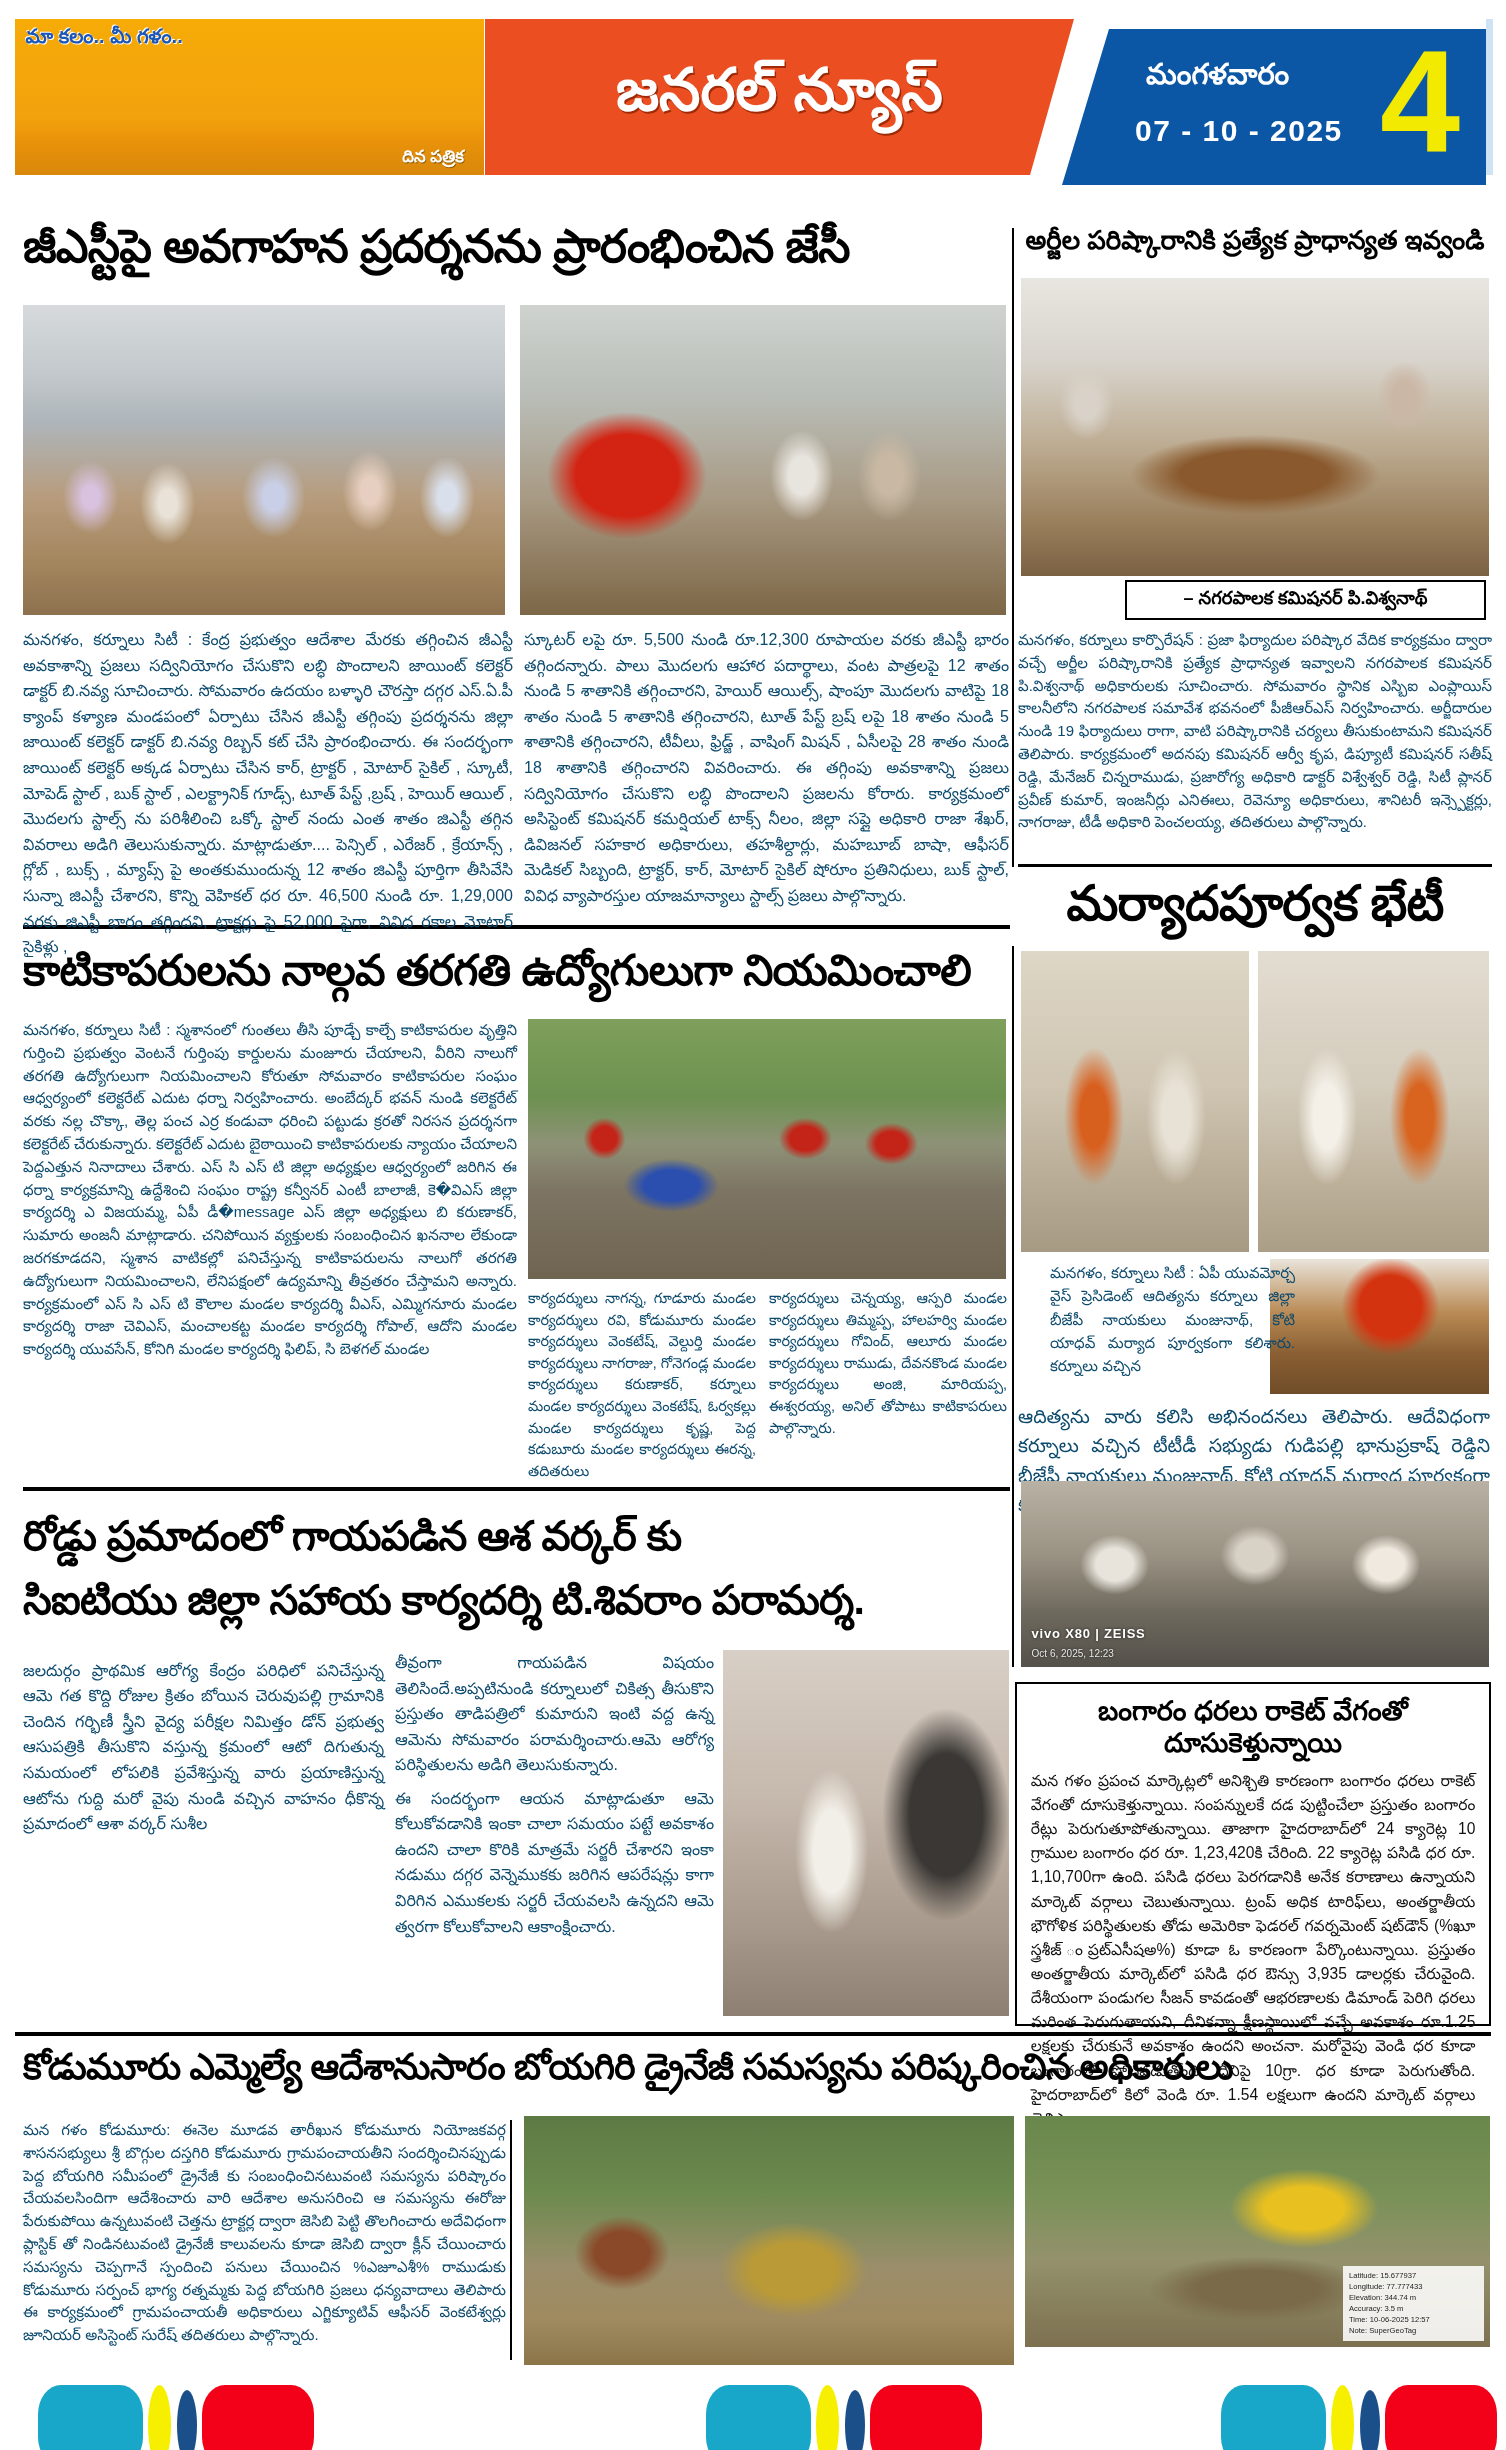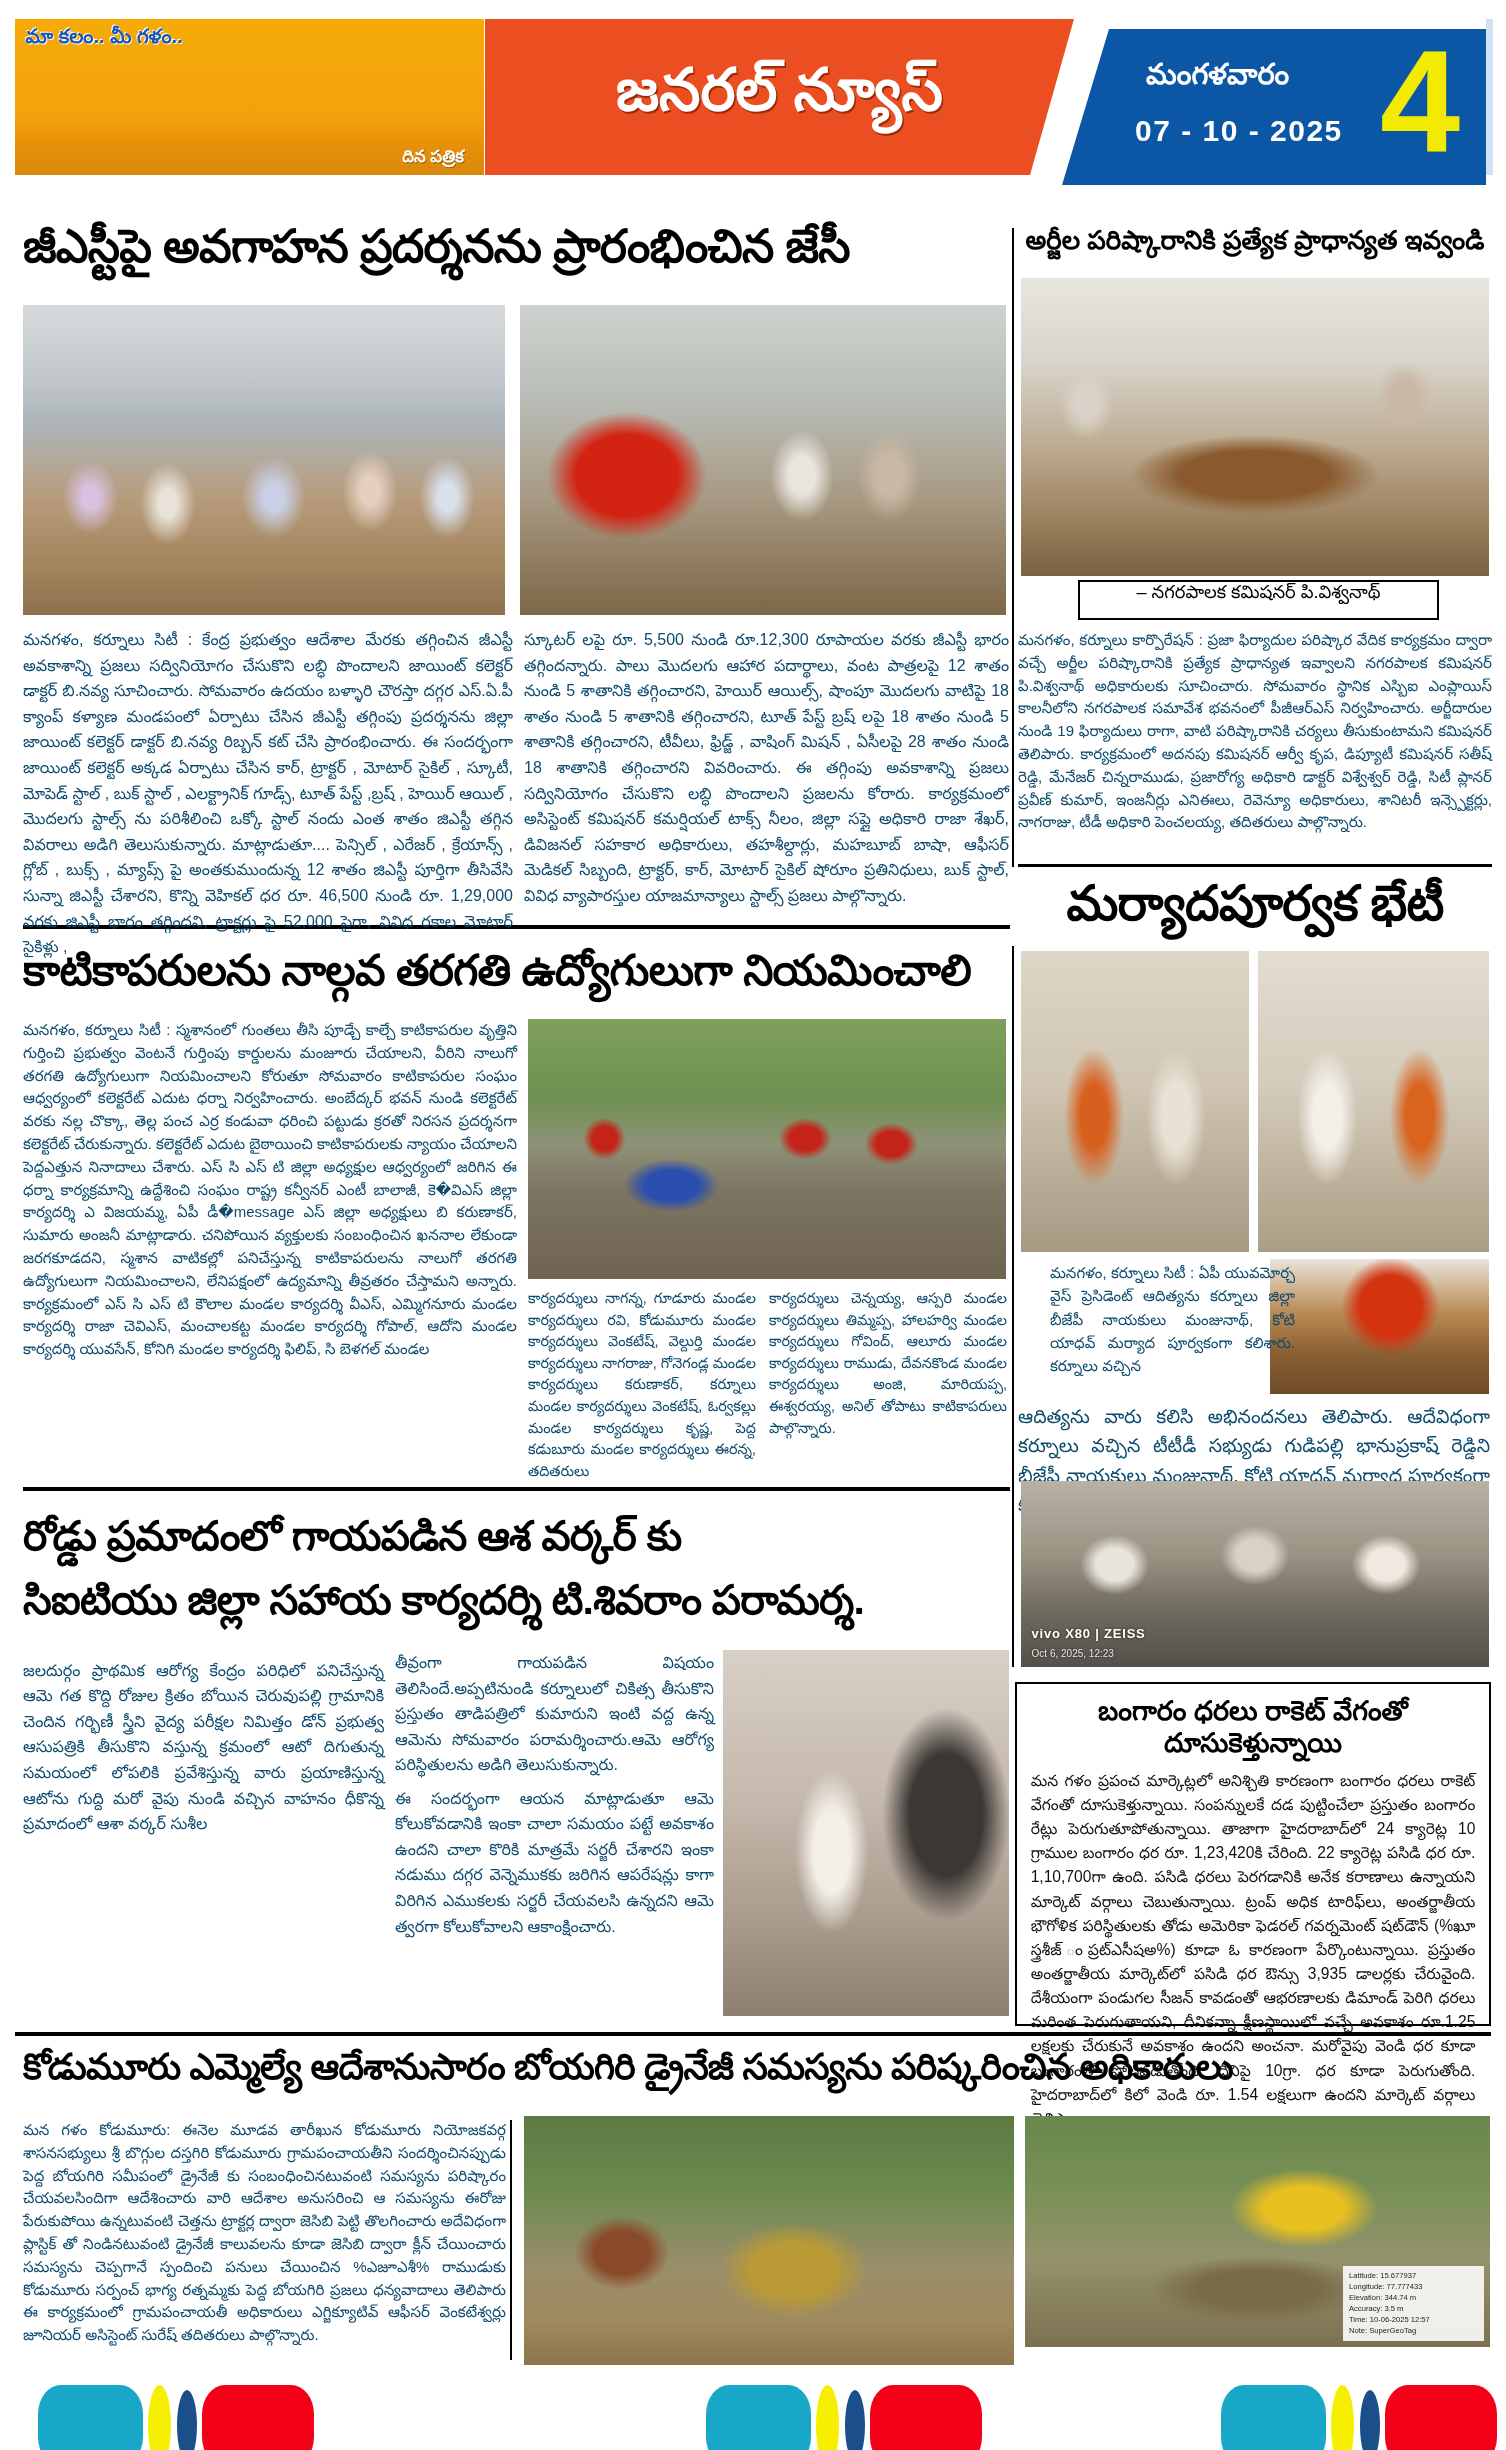--- a/index.html
+++ b/index.html
@@ -100,22 +100,22 @@
   .ph-kodu2{background:
     radial-gradient(114px 61px at 60% 40%,#e8c020 0 35%,transparent 65%),
     radial-gradient(152px 46px at 50% 75%,#7a6a4a 0 40%,transparent 72%),
     linear-gradient(180deg,#69874c 0%,#7a9158 35%,#94926c 62%,#7d7050 100%);}
   .wm{position:absolute;left:10.6px;bottom:26px;color:#fff;font-weight:700;font-size:13px;
     text-shadow:0 0 3px rgba(0,0,0,.7);letter-spacing:0.8px;}
   .wm-sub{position:absolute;left:10.6px;bottom:7.6px;color:#e8e8e8;font-size:10px;text-shadow:0 0 2.3px rgba(0,0,0,.7);}
   .gpsbox{position:absolute;right:6px;bottom:6px;width:129px;background:rgba(255,255,255,.88);
     padding:4.6px 6px;font-size:7.6px;line-height:1.45;color:#222;}
   
-  .cap-box{position:absolute;border:2.3px solid #000;background:#fff;display:flex;justify-content:center;
-    font-size:18px;font-weight:400;}
+  .cap-box{position:absolute;border:2.3px solid #000;background:#fff;display:flex;align-items:center;justify-content:center;
+    font-size:18px;font-weight:700;margin-left:47px;}
   .gold-box{position:absolute;border:2.3px solid #000;background:#fff;padding:12px 13.7px 7.6px 13.7px;box-sizing:border-box;}
   .gold-body{font-size:15.6px;line-height:1.55;text-align:justify;margin-top:9px;color:#101010;}
   
   .orn{position:absolute;display:flex;align-items:center;gap:5.3px;height:81px;}
   .orn .o-teal{width:105px;height:81px;background:#18a7c9;border-radius:23px/29px;}
   .orn .o-yel{width:23px;height:81px;background:#f7ef00;border-radius:50%;}
   .orn .o-navy{width:20px;height:71px;background:#1b4f8a;border-radius:50%;}
   .orn .o-red{width:112px;height:81px;background:#f30019;border-radius:23px/29px;}
 </style>
 </head>

